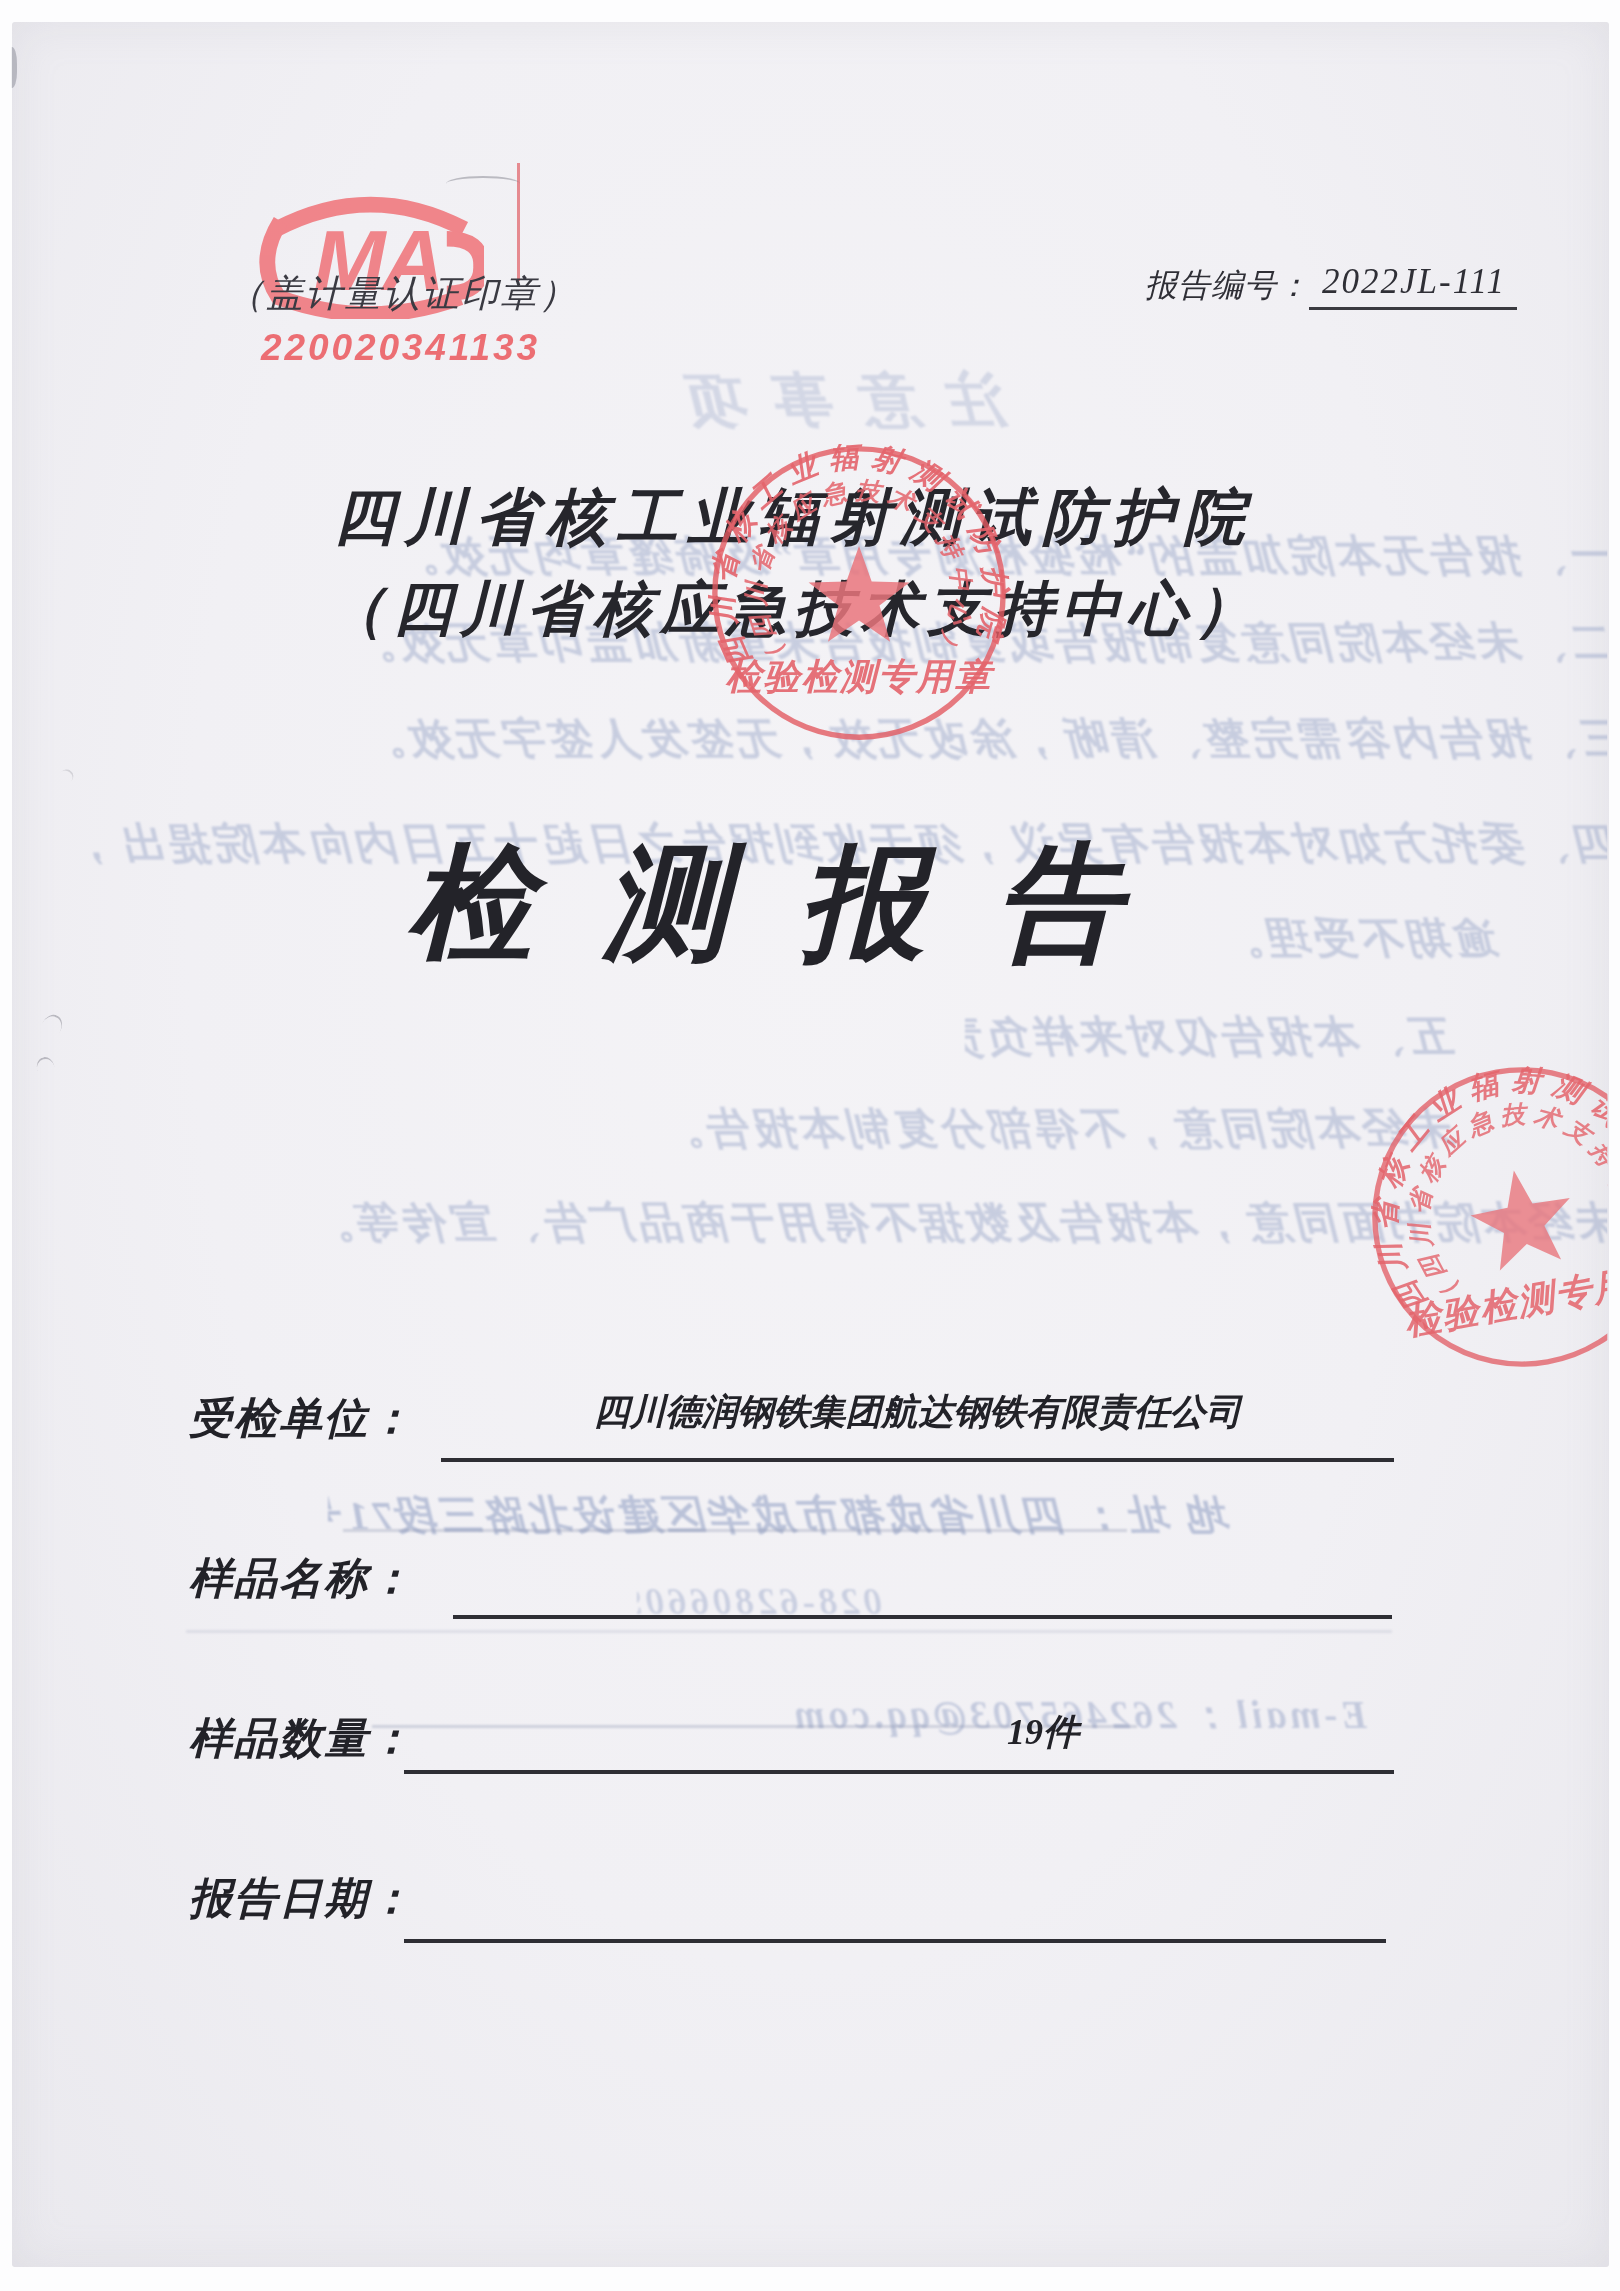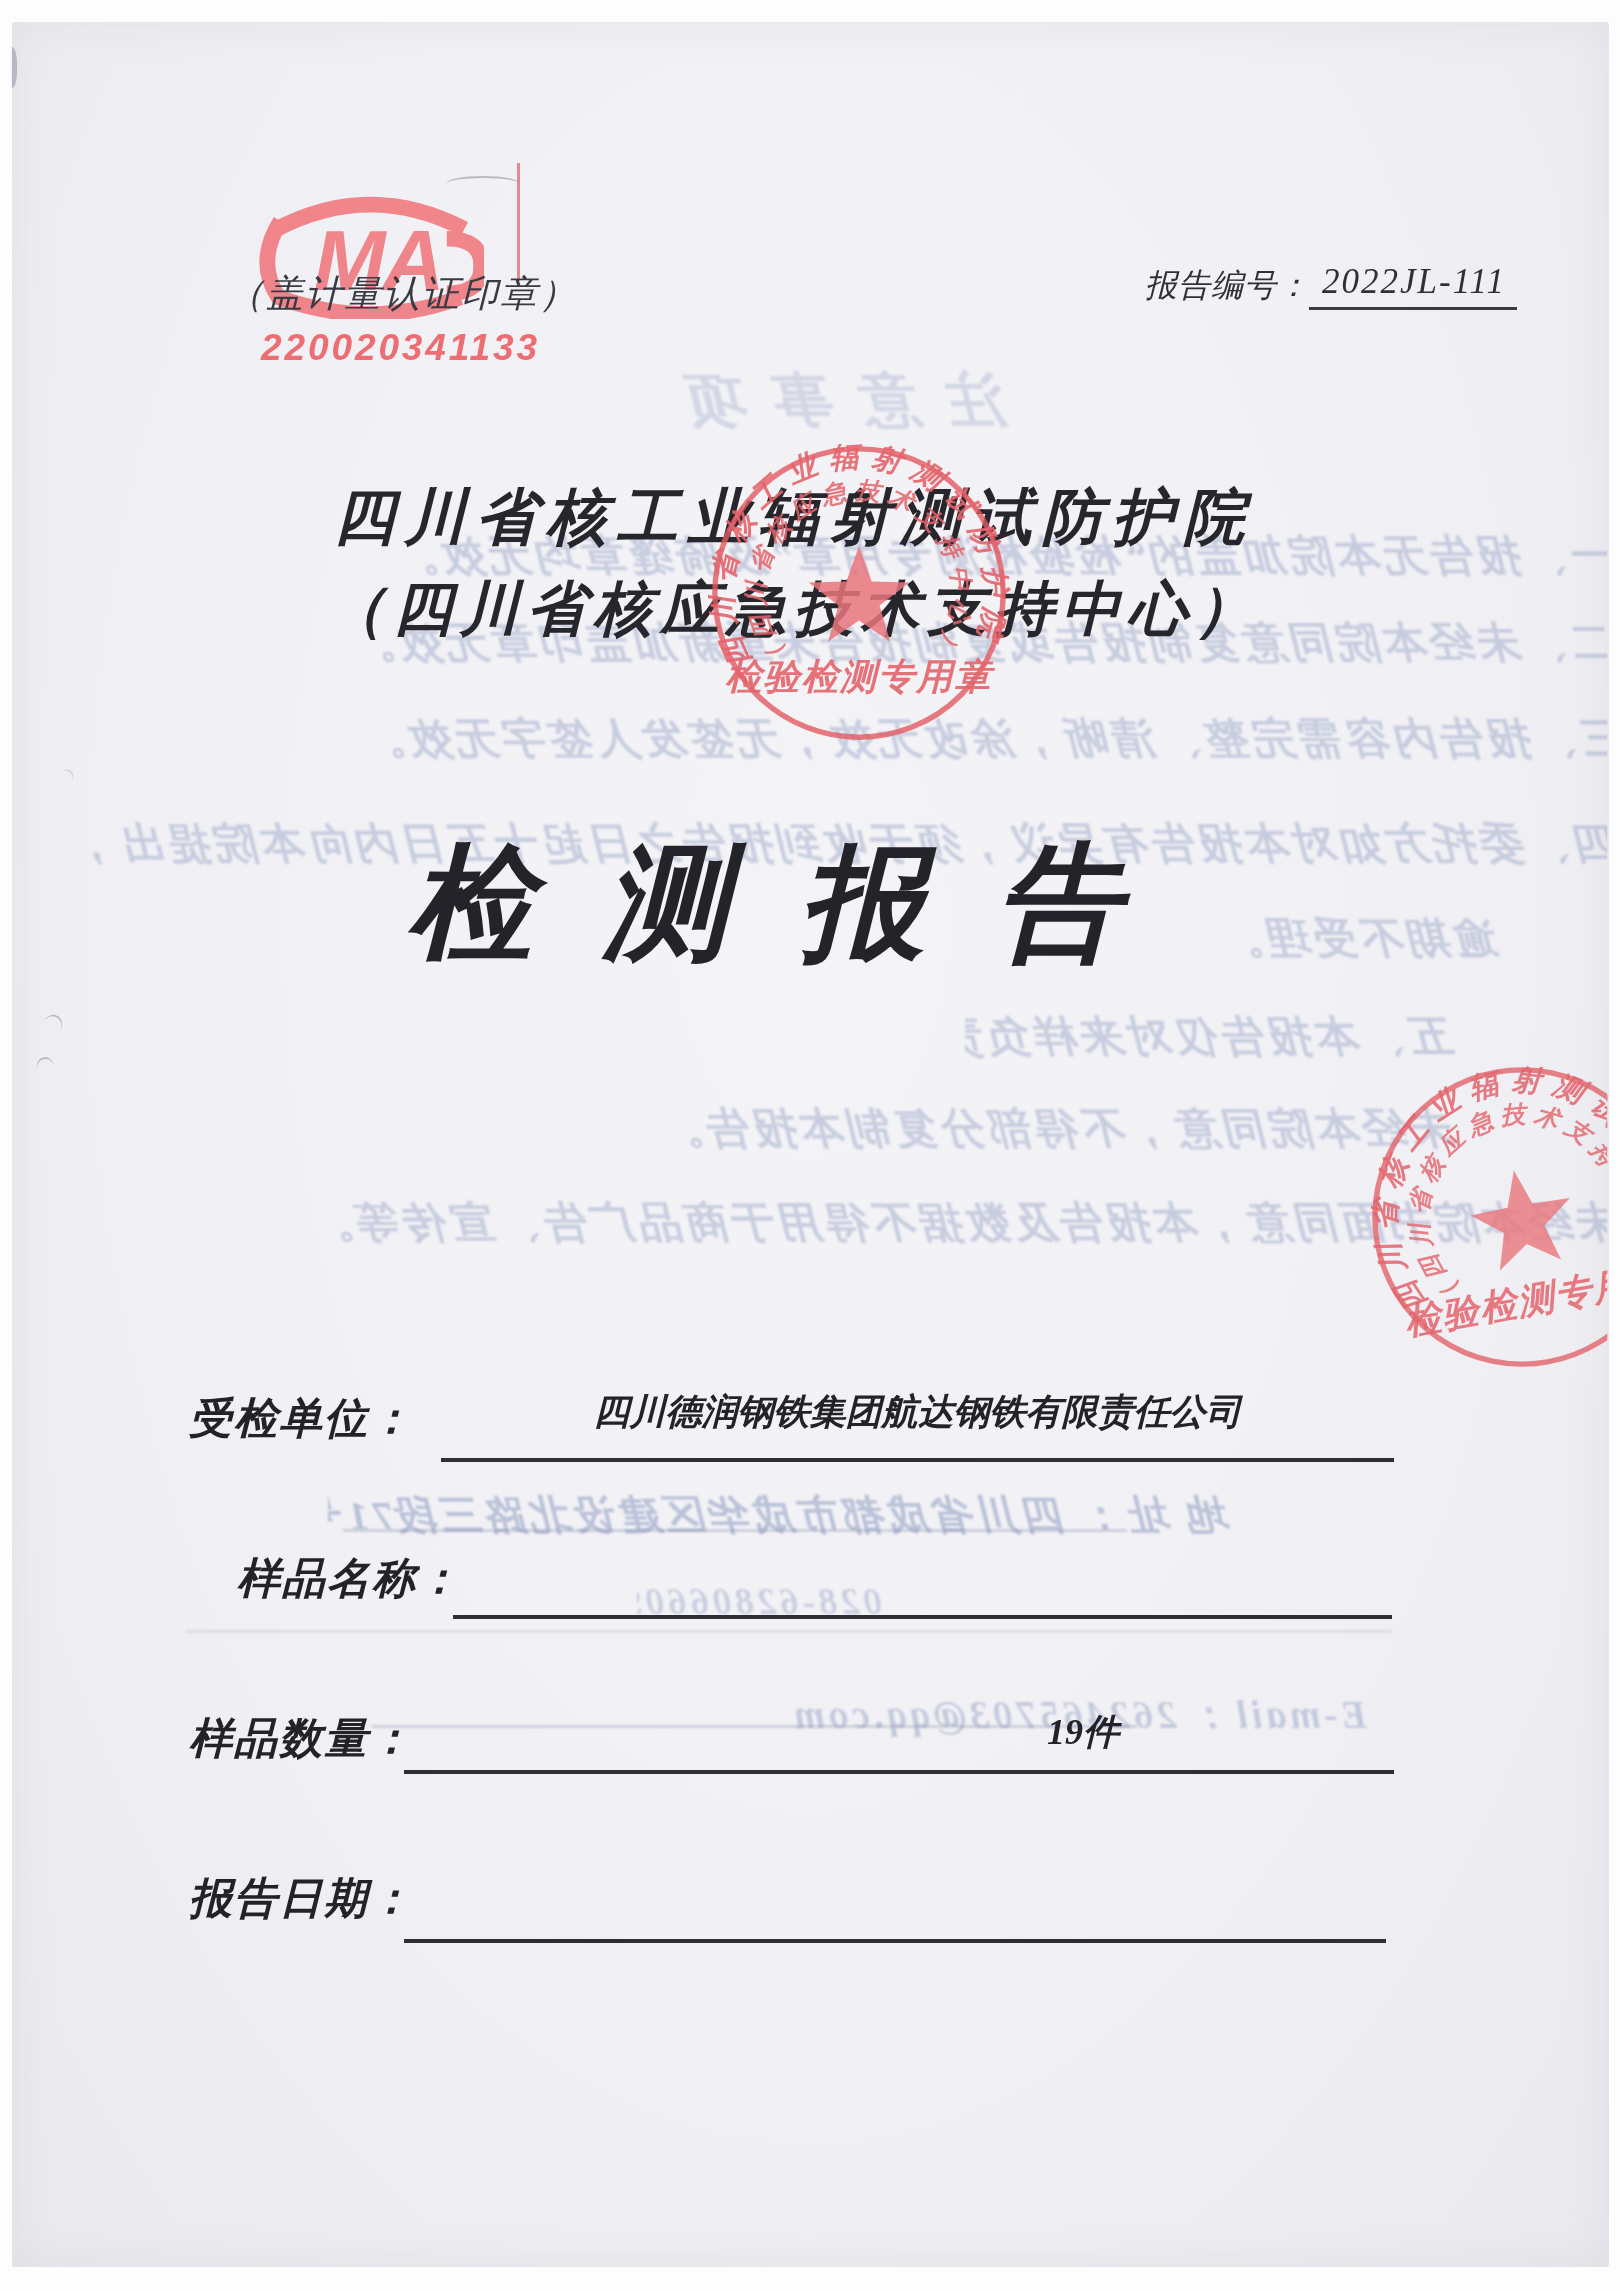--- a/index.html
+++ b/index.html
@@ -127,25 +127,25 @@
           <textPath href="#arcInR" startOffset="6">（四川省核应急技术支持中心）</textPath>
         </text>
         <text x="155" y="255" text-anchor="middle" font-size="37" font-weight="bold" fill="#e4646c" opacity=".85" letter-spacing="2">检验检测专用章</text>
       </g>
     </svg>
 
     <div class="abs f-label" style="left:189px;top:1390px;">受检单位：</div>
     <div class="f-value" style="left:441px;top:1388px;width:953px;">四川德润钢铁集团航达钢铁有限责任公司</div>
     <div class="f-underline" style="left:441px;top:1458px;width:953px;"></div>
 
-    <div class="abs f-label" style="left:189px;top:1550px;margin-left:48px;">样品名称：</div>
+    <div class="abs f-label" style="left:189px;top:1550px;">样品名称：</div>
     <div class="f-underline" style="left:453px;top:1615px;width:939px;"></div>
 
     <div class="abs f-label" style="left:189px;top:1710px;">样品数量：</div>
-    <div class="f-value" style="left:676px;top:1708px;width:814px;">19件</div>
+    <div class="f-value" style="left:636px;top:1708px;width:814px;">19件</div>
     <div class="f-underline" style="left:404px;top:1770px;width:990px;"></div>
 
     <div class="abs f-label" style="left:189px;top:1870px;">报告日期：</div>
     <div class="f-underline" style="left:404px;top:1939px;width:982px;"></div>
 
   </div>
 </div>
 
 
 </body></html>

